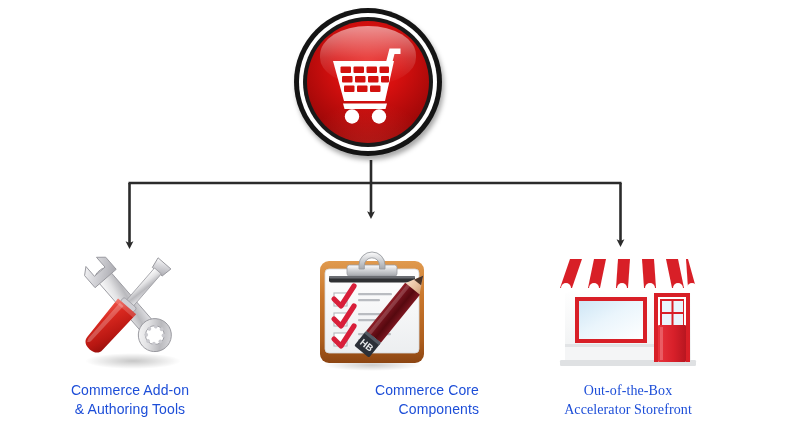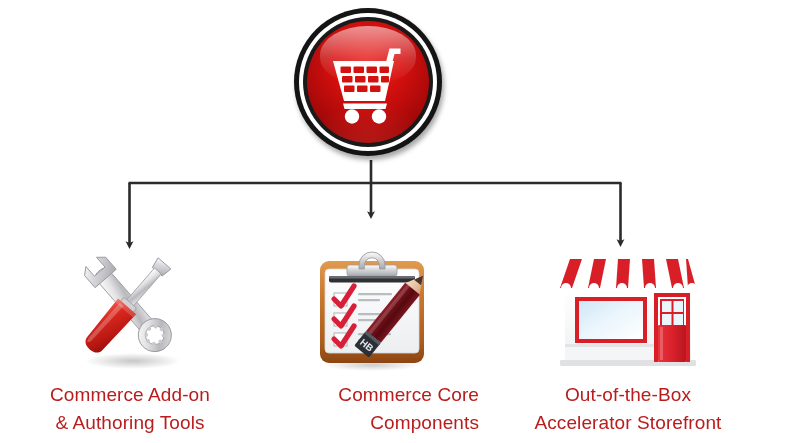--- a/index.html
+++ b/index.html
@@ -93,30 +93,30 @@
   
   .node {
     position: absolute;
     text-align: center;
   }
   .node-icon {
     position: relative;
     margin: 0 auto;
   }
   .node-label {
-    font-size: 19px;
-    line-height: 28px;
-    color: #b91c1c;
+    font-size: 14px;
+    line-height: 19px;
+    color: #1d4ed8;
     white-space: pre-line;
     letter-spacing: 0.1px;
   }
 
   #node-tools   { left: 16px;  top: 243px; width: 228px; }
   #node-core    { left: 263px; top: 243px; width: 216px; }
-  #node-store   { left: 496px; top: 243px; width: 264px; }
+  #node-store   { left: 496px; top: 243px; width: 264px; font-family: Liberation Serif, serif; }
 
   #node-tools .node-icon  { width: 150px; height: 130px; }
   #node-core  .node-icon  { width: 150px; height: 128px; }
   #node-store .node-icon  { width: 160px; height: 128px; }
 
   #node-tools .node-label { margin-top: 8px; }
   #node-core  .node-label { margin-top: 10px; text-align: right; }
   #node-store .node-label { margin-top: 10px; }
 </style>
 </head>

